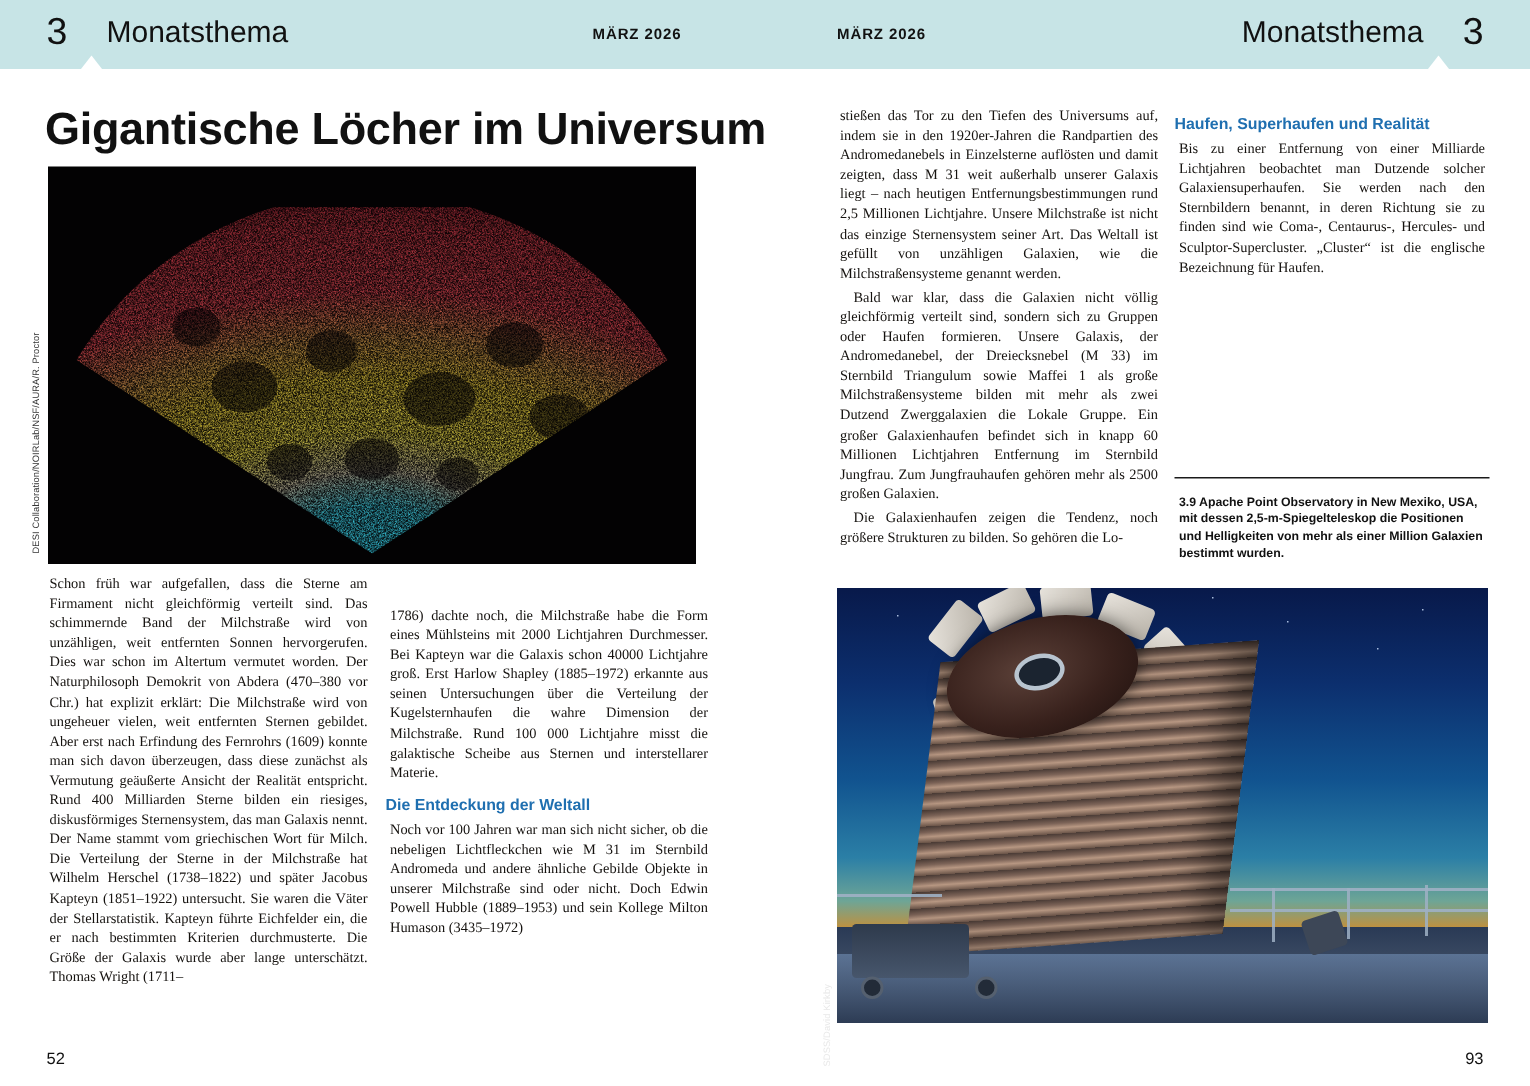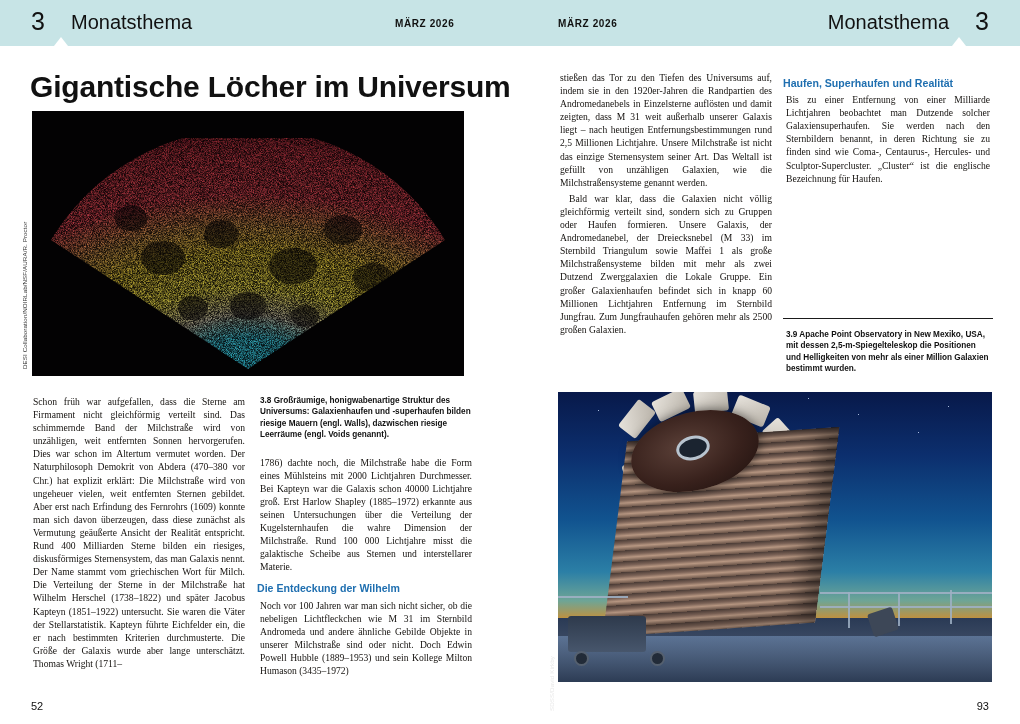--- a/index.html
+++ b/index.html
@@ -172,21 +172,21 @@
     font-size: 9.6px;
     line-height: 13.1px;
     color: #15120f;
     text-align: justify;
     hyphens: manual;
   }
   .col p { text-indent: 0; margin: 3px; }
   .col p + p { text-indent: 9px; }
   .col p.noindent + p { text-indent: 9px; }
 
-  #col-1 { left: 30px; top: 392px; width: 218px; height: 290px; }
+  #col-1 { left: 30px; top: 380px; width: 218px; height: 290px; }
   #col-2 { left: 257px; top: 392px; width: 218px; height: 290px; }
   #col-3 { left: 557px; top: 68px; width: 218px; height: 310px; }
   #col-4 { left: 783px; top: 68px; width: 210px; height: 310px; }
 
   .caption {
     font-family: "Liberation Sans", sans-serif;
     font-size: 8.2px; font-weight: 700;
     line-height: 11.4px; color: #111;
     text-align: left;
   }
@@ -330,30 +330,30 @@
     <div class="wheel" style="left:16px; bottom:16px;"></div>
     <div class="wheel" style="left:92px; bottom:16px;"></div>
   </div>
   <div class="credit" id="credit-telescope">SDSS/David Kirkby</div>
 
   <div class="col" id="col-1">
     <p class="noindent">Schon früh war aufgefallen, dass die Sterne am Firmament nicht gleichförmig verteilt sind. Das schimmernde Band der Milchstraße wird von unzähligen, weit entfernten Sonnen hervorgerufen. Dies war schon im Altertum vermutet worden. Der Naturphilosoph Demokrit von Abdera (470–380 vor Chr.) hat explizit erklärt: Die Milchstraße wird von ungeheuer vielen, weit entfernten Sternen gebildet. Aber erst nach Erfindung des Fernrohrs (1609) konnte man sich davon überzeugen, dass diese zunächst als Vermutung geäußerte Ansicht der Realität entspricht. Rund 400 Milliarden Sterne bilden ein riesiges, diskusförmiges Sternensystem, das man Galaxis nennt. Der Name stammt vom griechischen Wort für Milch. Die Verteilung der Sterne in der Milchstraße hat Wilhelm Herschel (1738–1822) und später Jacobus Kapteyn (1851–1922) untersucht. Sie waren die Väter der Stellarstatistik. Kapteyn führte Eichfelder ein, die er nach bestimmten Kriterien durchmusterte. Die Größe der Galaxis wurde aber lange unterschätzt. Thomas Wright (1711–</p>
   </div>
 
   <div class="col" id="col-2">
-    <p class="caption">3.8  Großräumige, honigwabenartige Struktur des Universums: Galaxienhaufen und -superhaufen bilden riesige Mauern (engl. Walls), dazwischen riesige Leerräume (engl. Voids genannt).</p>
     <span class="gap"></span>
     <p class="noindent">1786) dachte noch, die Milchstraße habe die Form eines Mühlsteins mit 2000 Lichtjahren Durchmesser. Bei Kapteyn war die Galaxis schon 40000 Lichtjahre groß. Erst Harlow Shapley (1885–1972) erkannte aus seinen Untersuchungen über die Verteilung der Kugelsternhaufen die wahre Dimension der Milchstraße. Rund 100 000 Lichtjahre misst die galaktische Scheibe aus Sternen und interstellarer Materie.</p>
-    <div class="subhead">Die Entdeckung der Wilhelm</div>
+    <div class="subhead">Die Entdeckung der Weltall</div>
     <p class="noindent">Noch vor 100 Jahren war man sich nicht sicher, ob die nebeligen Lichtfleckchen wie M 31 im Sternbild Andromeda und andere ähnliche Gebilde Objekte in unserer Milchstraße sind oder nicht. Doch Edwin Powell Hubble (1889–1953) und sein Kollege Milton Humason (3435–1972)</p>
   </div>
 
   <div class="col" id="col-3">
     <p class="noindent">stießen das Tor zu den Tiefen des Universums auf, indem sie in den 1920er-Jahren die Randpartien des Andromedanebels in Einzelsterne auflösten und damit zeigten, dass M 31 weit außerhalb unserer Galaxis liegt – nach heutigen Entfernungsbestimmungen rund 2,5 Millionen Lichtjahre. Unsere Milchstraße ist nicht das einzige Sternensystem seiner Art. Das Weltall ist gefüllt von unzähligen Galaxien, wie die Milchstraßensysteme genannt werden.</p>
     <p>Bald war klar, dass die Galaxien nicht völlig gleichförmig verteilt sind, sondern sich zu Gruppen oder Haufen formieren. Unsere Galaxis, der Andromedanebel, der Dreiecksnebel (M 33) im Sternbild Triangulum sowie Maffei 1 als große Milchstraßensysteme bilden mit mehr als zwei Dutzend Zwerggalaxien die Lokale Gruppe. Ein großer Galaxienhaufen befindet sich in knapp 60 Millionen Lichtjahren Entfernung im Sternbild Jungfrau. Zum Jungfrauhaufen gehören mehr als 2500 großen Galaxien.</p>
+    <p>Die Galaxienhaufen zeigen die Tendenz, noch größere Strukturen zu bilden. So gehören die Lo-</p>
   </div>
 
   <div class="col" id="col-4">
     <div class="subhead">Haufen, Superhaufen und Realität</div>
     <p class="noindent">Bis zu einer Entfernung von einer Milliarde Lichtjahren beobachtet man Dutzende solcher Galaxiensuperhaufen. Sie werden nach den Sternbildern benannt, in deren Richtung sie zu finden sind wie Coma-, Centaurus-, Hercules- und Sculptor-Supercluster. „Cluster“ ist die englische Bezeichnung für Haufen.</p>
   </div>
   <div class="rule" id="rule-col4"></div>
   <div class="col" style="left:783px; top:326px; width:210px;">
     <p class="caption">3.9  Apache Point Observatory in New Mexiko, USA, mit dessen 2,5-m-Spiegelteleskop die Positionen und Helligkeiten von mehr als einer Million Galaxien bestimmt wurden.</p>
   </div>

